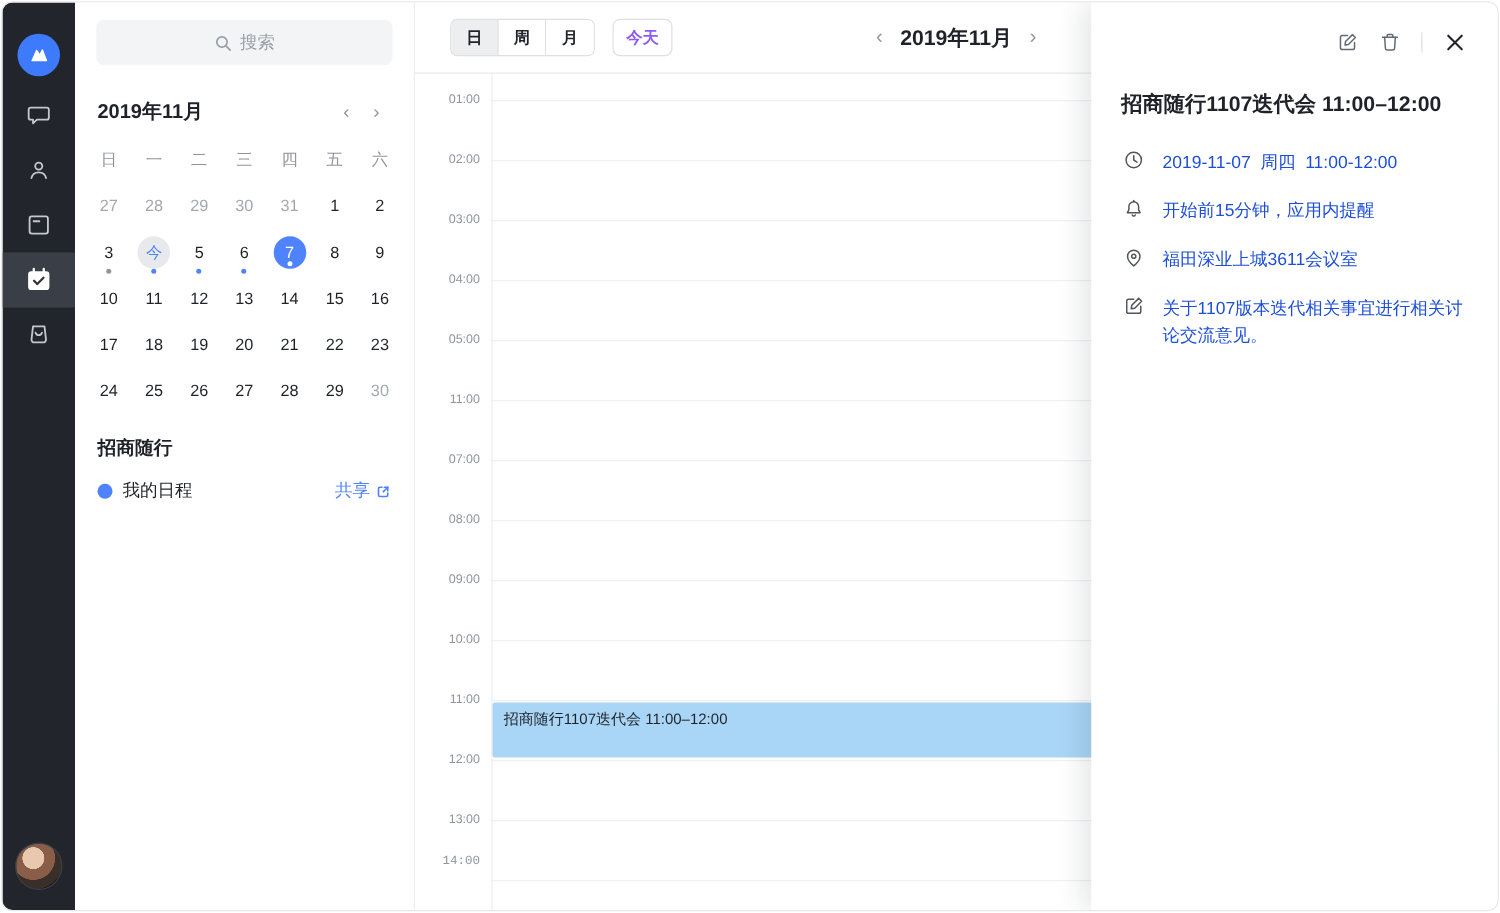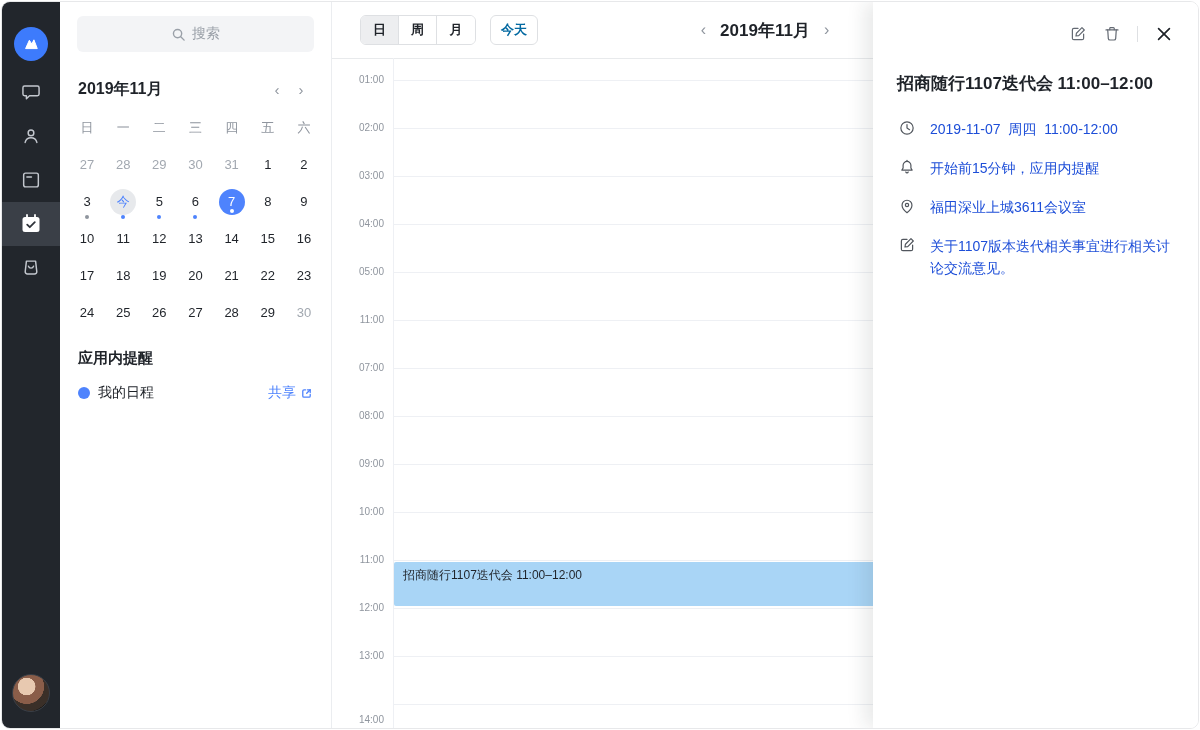--- a/index.html
+++ b/index.html
@@ -43,21 +43,21 @@
   .share-link{display:flex;align-items:center;gap:4px;color:var(--accent,#4e83fd);font-size:14px;cursor:pointer;}
   
   .main{flex:1;position:relative;background:#fff;overflow:hidden;}
   .toolbar{height:56px;border-bottom:1px solid #e8eaec;display:flex;align-items:center;padding-left:28px;position:relative;}
   .seg{display:flex;border:1px solid #dee0e3;border-radius:6px;overflow:hidden;height:28px;}
   .seg button{width:38px;border:none;background:#fff;font-size:13px;font-weight:600;color:#1f2329;cursor:pointer;
     border-right:1px solid #dee0e3;font-family:inherit;padding:0;}
   .seg button:last-child{border-right:none;}
   .seg button.selected{background:#edeef0;}
   .today-btn{margin-left:14px;height:30px;min-width:48px;border:1px solid #dee0e3;border-radius:6px;background:#fff;
-    font-size:13px;font-weight:600;color:#0369a1;cursor:pointer;font-family:inherit;padding:0 10px;}
+    font-size:13px;font-weight:600;color:#8b5cf6;cursor:pointer;font-family:inherit;padding:0 10px;}
   .datenav{position:absolute;left:50%;transform:translateX(-50%);display:flex;align-items:center;gap:10px;}
   .datenav .arrow{color:#8f959e;font-size:16px;cursor:pointer;padding:2px 4px;}
   .datenav .label{font-size:17px;font-weight:600;color:#1f2329;}
   .grid{position:absolute;top:56px;left:0;right:0;bottom:0;}
   .vline{position:absolute;left:61px;top:0;bottom:0;width:1px;background:#eef0f4;}
   .hline{position:absolute;left:61px;right:0;height:1px;background:#eef0f4;}
   .hlabel{position:absolute;left:0;width:52px;text-align:right;font-size:10px;color:#8f959e;line-height:16px;}
   .event{position:absolute;left:62px;right:0;background:var(--event-fill,#a9d5f6);border-radius:2px;
     padding:5px 9px;font-size:12px;color:#1f2329;cursor:pointer;box-sizing:border-box;overflow:hidden;white-space:nowrap;}
   
@@ -250,21 +250,21 @@
         </div>
         <div class="day-cell">
           <span class="num">29</span>
         </div>
         <div class="day-cell">
           <span class="num muted">30</span>
         </div>
       </div>
 
     <div class="sources">
-      <div class="sources-title">应用内提醒</div>
+      <div class="sources-title">招商随行</div>
       <div class="source-row">
         <span class="source-dot"></span>
         <span class="source-label">我的日程</span>
         <span class="share-link">
           <span>共享</span>
           <svg width="13" height="13" viewBox="0 0 14 14" fill="none" stroke="currentColor" stroke-width="1.4" stroke-linecap="round" stroke-linejoin="round">
             <path d="M6 3H4.3A1.3 1.3 0 0 0 3 4.3v5.4A1.3 1.3 0 0 0 4.3 11h5.4A1.3 1.3 0 0 0 11 9.7V8"></path>
             <path d="M8 3h3v3"></path>
               <path d="M11 3 7.2 6.8"></path>
           </svg>
@@ -310,21 +310,21 @@
         <div class="hlabel" style="top: 398px;">09:00</div>
         <div class="hline" style="top: 454px;"></div>
         <div class="hlabel" style="top: 446px;">10:00</div>
         <div class="hline" style="top: 502px;"></div>
         <div class="hlabel" style="top: 494px;">11:00</div>
         <div class="hline" style="top: 550px;"></div>
         <div class="hlabel" style="top: 542px;">12:00</div>
         <div class="hline" style="top: 598px;"></div>
         <div class="hlabel" style="top: 590px;">13:00</div>
         <div class="hline" style="top: 646px;"></div>
-        <div class="hlabel" style="top: 654px;">14:00</div>
+        <div class="hlabel" style="top: 624px; font-family: Liberation Mono, monospace;">14:00</div>
       </div>
   </div>
 
   <div class="panel">
     <div class="panel-actions">
       <span class="pa-icon">
         <svg width="18" height="18" viewBox="0 0 24 24" fill="none" stroke="currentColor" stroke-width="1.6" stroke-linecap="round" stroke-linejoin="round">
           <path d="M19.5 12v5.5a2 2 0 0 1-2 2H6.5a2 2 0 0 1-2-2V6.5a2 2 0 0 1 2-2H12"></path>
           <path d="M17.3 3.6l3.1 3.1-7.4 7.4-3.7.6.6-3.7z"></path>
         </svg>

